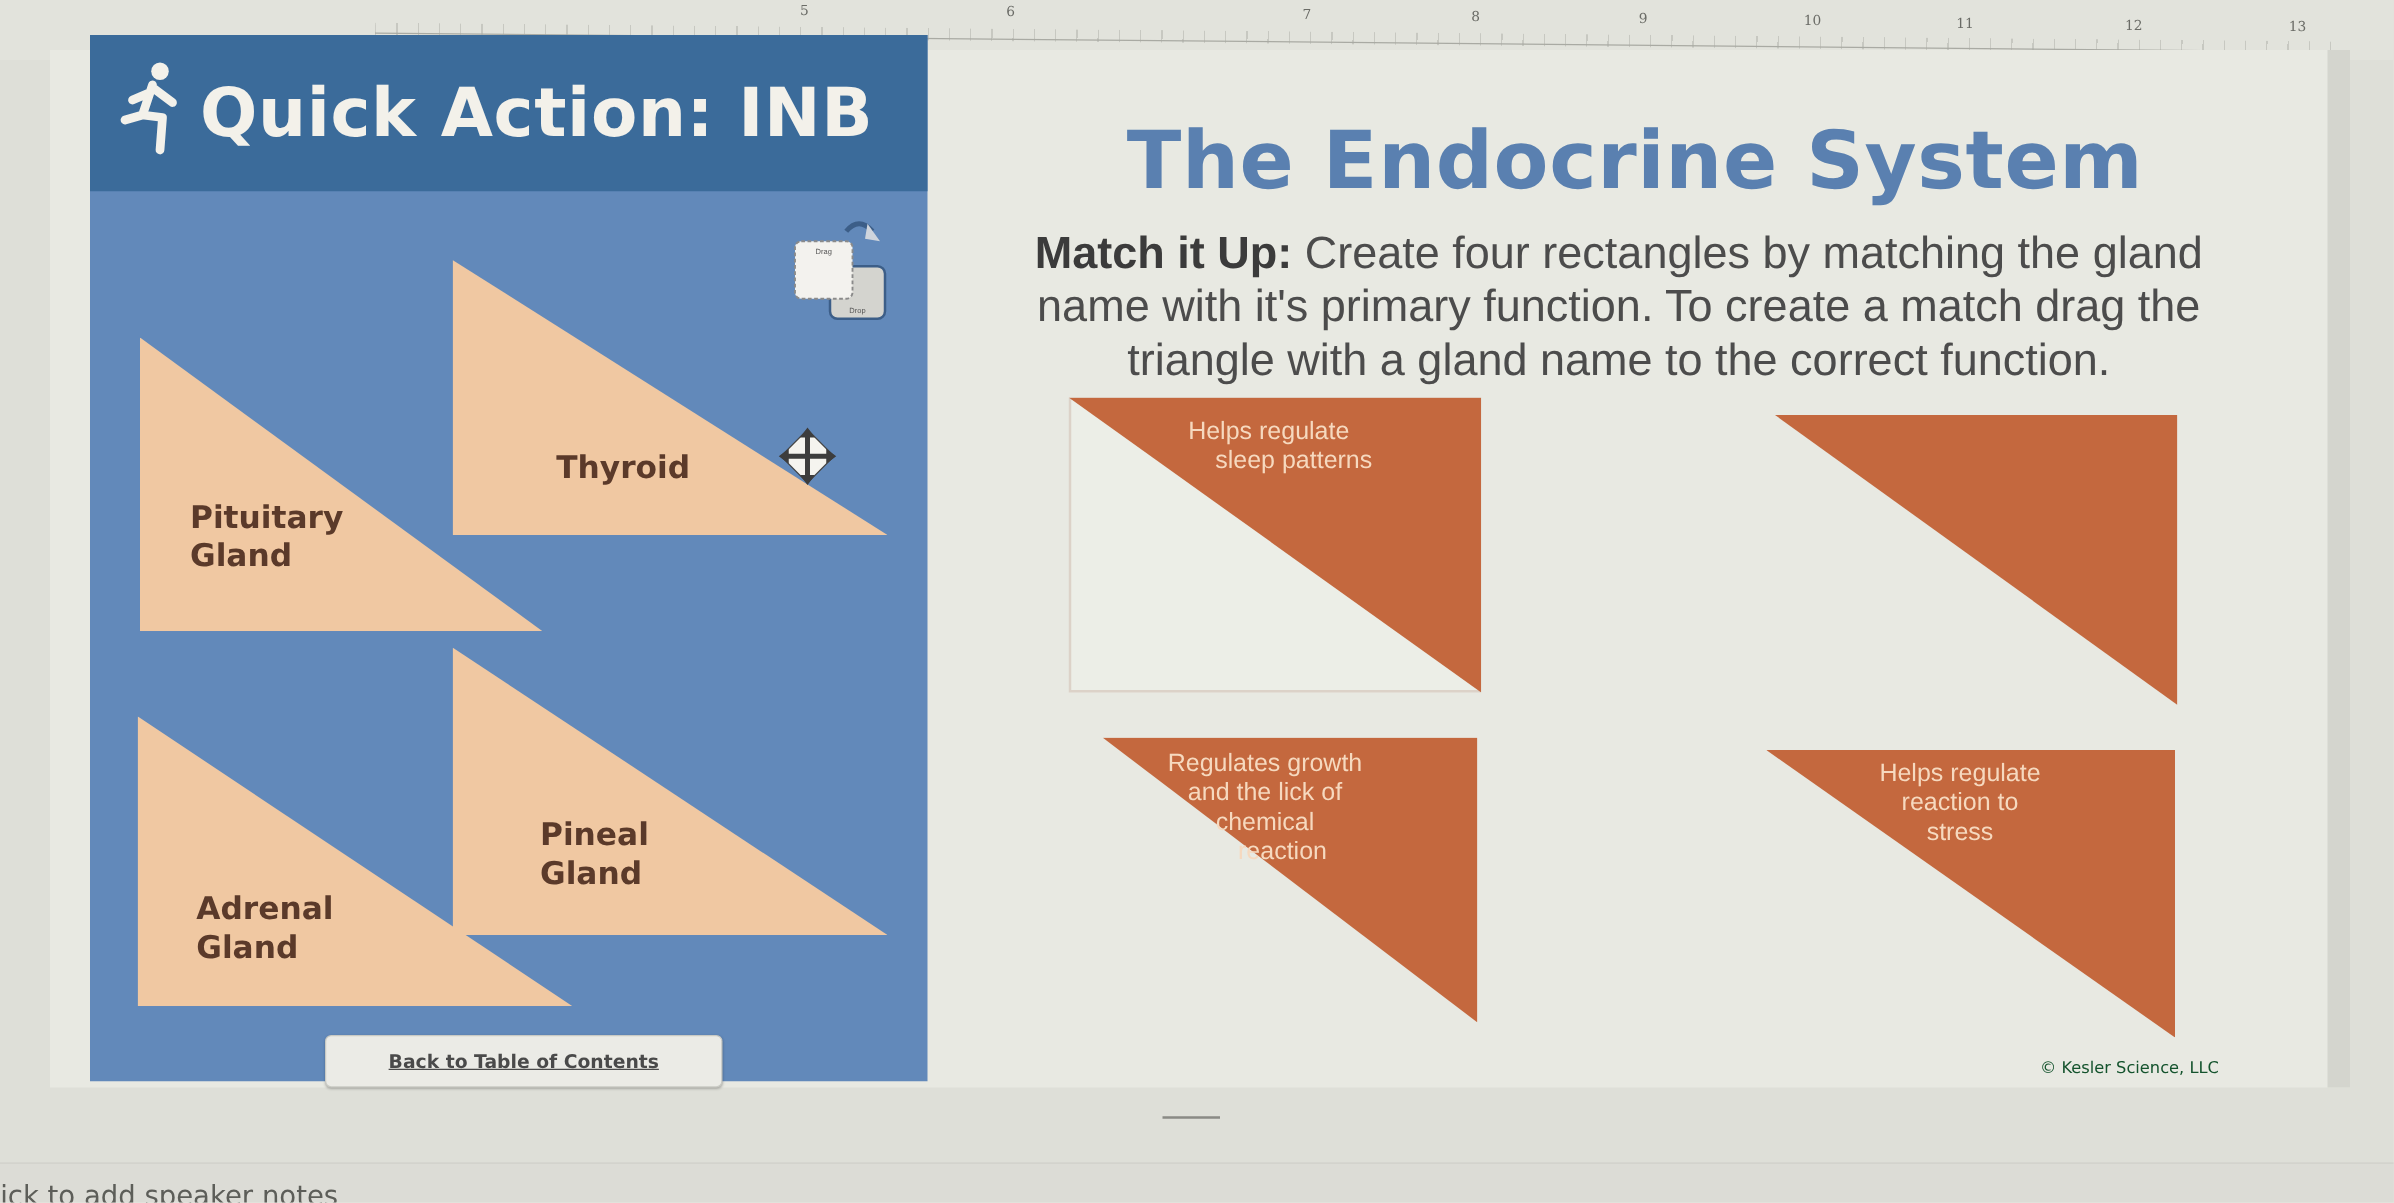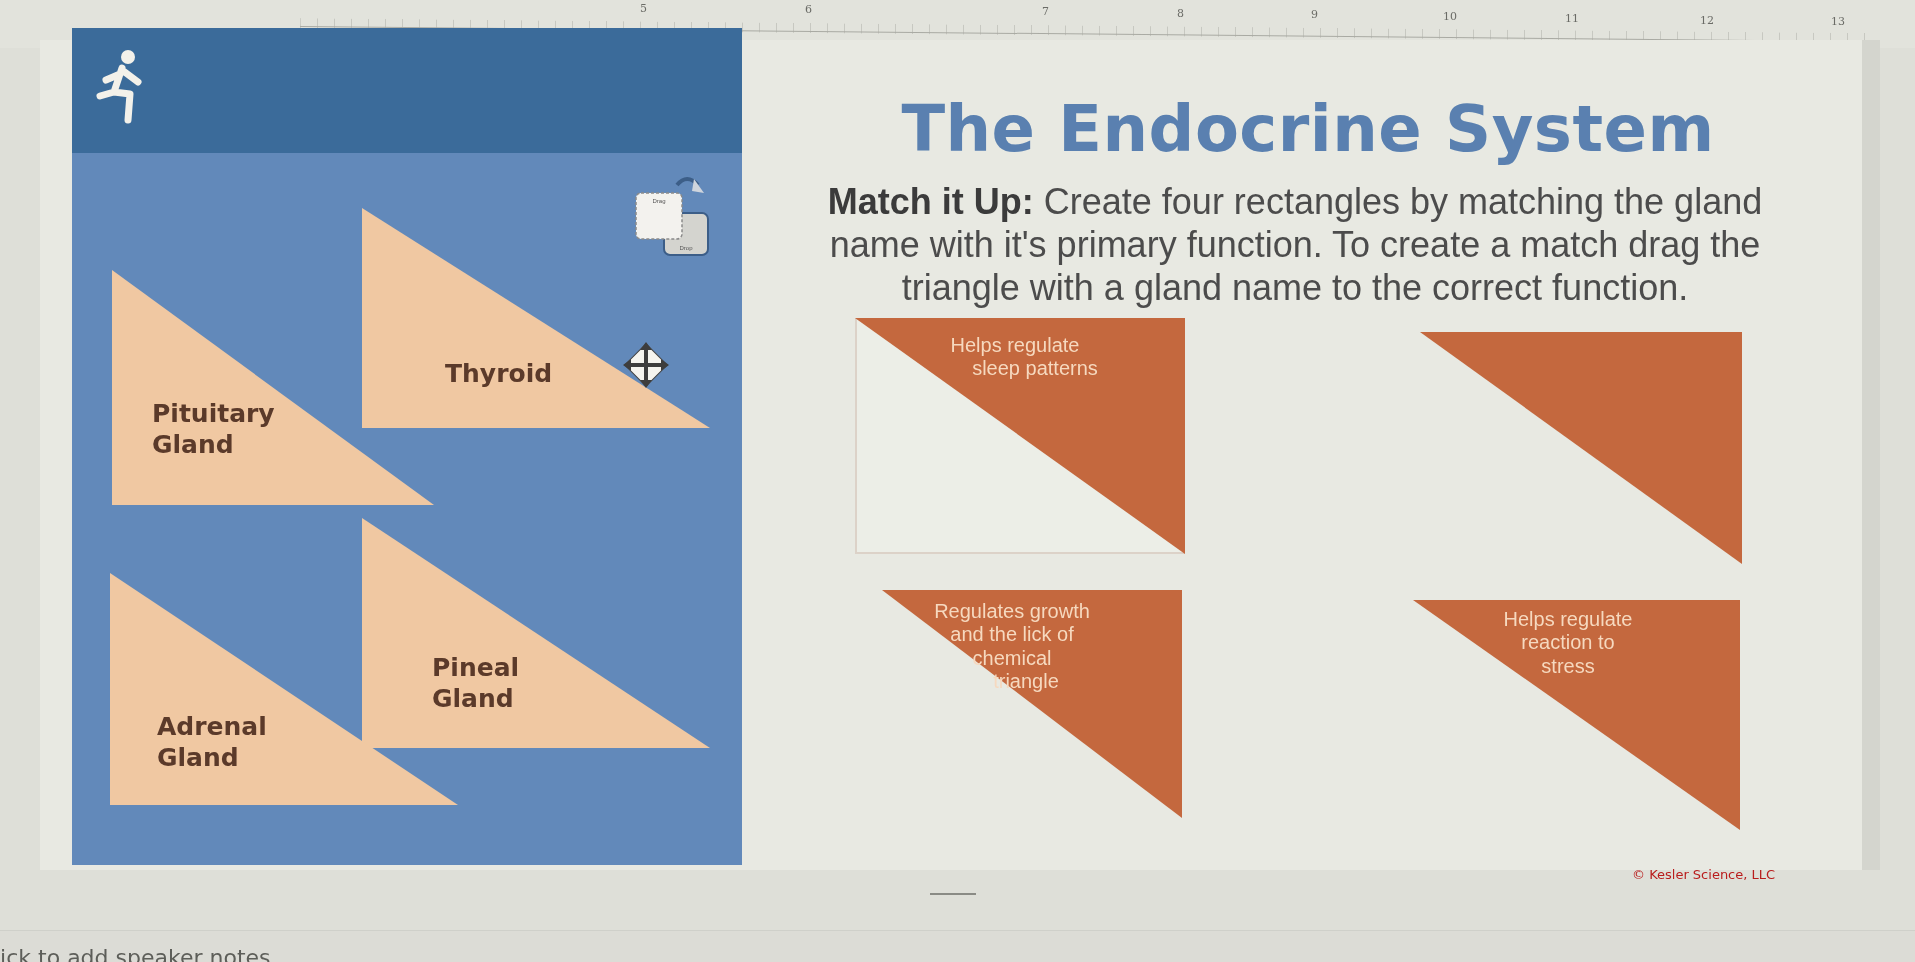--- a/index.html
+++ b/index.html
@@ -99,21 +99,21 @@
     background: #c4683e;
     clip-path: polygon(0 0, 100% 0, 100% 100%);
   }
   .card .fn-text {
     position: absolute; color: #f6d9bf; font-size: 20px; line-height: 1.17;
     text-align: center; font-family: "Liberation Sans", sans-serif;
   }
 
   .copyright {
     position: absolute; left: 1632px; top: 847px; font-size: 13px;
-    color: #b91c1c; font-family: "DejaVu Sans", sans-serif; margin-top: 20px;
+    color: #14532d; font-family: "DejaVu Sans", sans-serif;
   }
   .slide-dash {
     position: absolute; left: 930px; top: 893px; width: 46px; height: 2px; background: #8a8b85;
   }
   .notes-bar {
     position: absolute; left: 0; top: 930px; width: 1915px; height: 32px;
     background: #dcdcd6; border-top: 1px solid #cfd0ca;
   }
   .notes-text {
     position: absolute; left: -6px; top: 945px; font-size: 22px; color: #5d5e59;
@@ -139,20 +139,21 @@
 
 <div class="slide">
   <div class="right-edge"></div>
 
   <div class="panel">
     <div class="panel-header">
       <svg class="runner-icon" viewBox="0 0 58 80">
         <circle cx="36" cy="9" r="7" fill="#f3f1ea"></circle>
         <path d="M30 20 L22 44 L8 48 M22 44 L38 46 L36 72 M28 26 L14 32 M30 22 L46 34" stroke="#f3f1ea" stroke-width="7" stroke-linecap="round" stroke-linejoin="round" fill="none"></path>
       </svg>
+      <span class="panel-title">Quick Action: INB</span>
     </div>
 
     <svg class="dd-icon" viewBox="0 0 80 85">
       <path d="M45 12 Q55 0 66 12" stroke="#3c5e88" stroke-width="4" fill="none"></path>
       <path d="M62 6 L72 20 L60 18 Z" fill="#cfd5dd"></path>
       <rect x="32" y="40" width="44" height="42" rx="6" fill="#d4d4cf" stroke="#3c5e88" stroke-width="2"></rect>
       <text x="54" y="77" font-size="6" text-anchor="middle" fill="#555">Drop</text>
       <rect x="4" y="20" width="46" height="46" rx="5" fill="#f3f2ee" stroke="#8a8a8a" stroke-width="1.5" stroke-dasharray="3 2"></rect>
       <text x="27" y="30" font-size="6" text-anchor="middle" fill="#555">Drag</text>
     </svg>
@@ -175,20 +176,21 @@
       <div>Pineal</div>
       <div>Gland</div>
     </div>
 
     <div class="tri" style="left:38px;top:545px;width:348px;height:232px"></div>
     <div class="tri-label" style="left:85px;top:683px;width:135px">
       <div>Adrenal</div>
       <div>Gland</div>
     </div>
 
+    <a class="back-btn">Back to Table of Contents</a>
   </div>
 </div>
 
 <div class="title">The Endocrine System</div>
 <div class="instructions"><b>Match it Up:</b><span> Create four rectangles by matching the gland name with it's primary function. To create a match drag the triangle with a gland name to the correct function.</span></div>
 
 <div class="card" style="left:855px;top:318px;width:330px;height:236px">
   <div class="rect-outline"></div>
   <div class="fn-tri"></div>
   <div class="fn-text" style="left:50px;top:16px;width:220px">
@@ -200,21 +202,21 @@
 <div class="card" style="left:1420px;top:332px;width:322px;height:232px">
   <div class="fn-tri"></div>
 </div>
 
 <div class="card" style="left:882px;top:590px;width:300px;height:228px">
   <div class="fn-tri"></div>
   <div class="fn-text" style="left:20px;top:10px;width:220px">
     <div>Regulates growth</div>
     <div>and the lick of</div>
     <div>chemical</div>
-    <div style="padding-left:28px">triangle</div>
+    <div style="padding-left:28px">reaction</div>
   </div>
 </div>
 
 <div class="card" style="left:1413px;top:600px;width:327px;height:230px">
   <div class="fn-tri"></div>
   <div class="fn-text" style="left:40px;top:8px;width:230px">
     <div>Helps regulate</div>
     <div>reaction to</div>
     <div>stress</div>
   </div>

